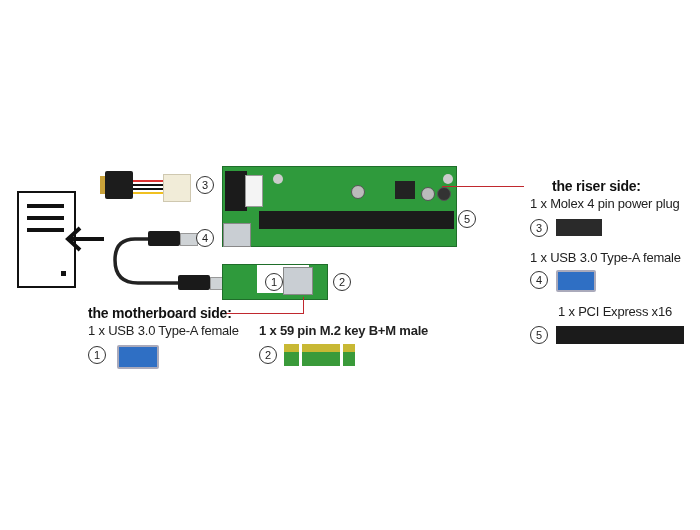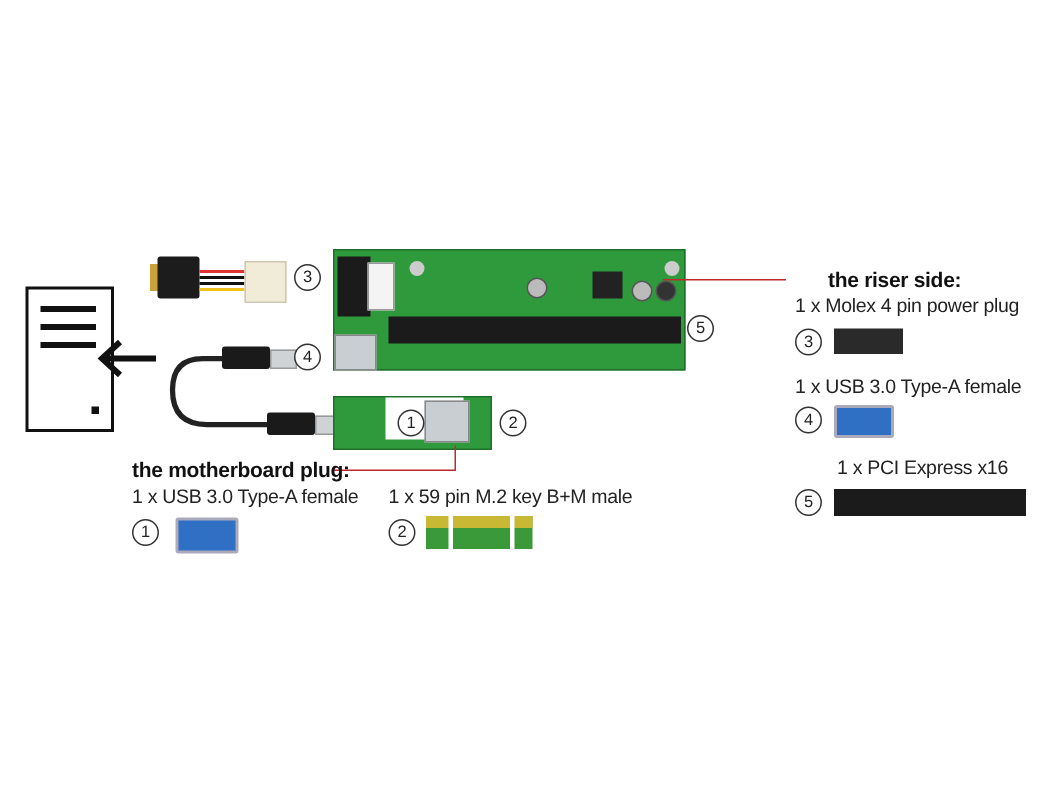--- a/index.html
+++ b/index.html
@@ -69,26 +69,26 @@
   <div class="abs" style="left:34px;top:0;width:52px;height:28px;background:#fff;"></div>
   <div class="abs" style="left:60px;top:2px;width:28px;height:26px;background:#c9ced3;border:1px solid #888;"></div>
 </div>
 <div class="num" style="left:265px;top:273px;">1</div>
 <div class="num" style="left:333px;top:273px;">2</div>
 
 <div class="abs red" style="left:222px;top:313px;width:82px;height:1px;"></div>
 <div class="abs red" style="left:303px;top:297px;width:1px;height:17px;"></div>
 <div class="abs red" style="left:442px;top:186px;width:82px;height:1px;"></div>
 
-<div class="hdr" style="left:88px;top:305px;">the motherboard plug:</div>
+<div class="hdr" style="left:88px;top:305px;">the motherboard side:</div>
 <div class="lbl" style="left:88px;top:323px;">1 x USB 3.0 Type-A female</div>
 <div class="num" style="left:88px;top:346px;">1</div>
 <div class="abs" style="left:117px;top:345px;width:38px;height:20px;background:#2f6fc4;border:2px solid #aab;border-radius:2px;"></div>
 
-<div class="lbl" style="left:259px;top:323px;">1 x 59 pin M.2 key B+M male</div>
+<div class="lbl" style="left:259px;top:323px;font-weight:bold;">1 x 59 pin M.2 key B+M male</div>
 <div class="num" style="left:259px;top:346px;">2</div>
 <div class="abs" style="left:284px;top:344px;width:71px;height:22px;background:#3a9a3a;">
   <div class="abs" style="left:0;top:0;width:71px;height:8px;background:#c8b834;"></div>
   <div class="abs" style="left:15px;top:0;width:3px;height:22px;background:#fff;"></div>
   <div class="abs" style="left:56px;top:0;width:3px;height:22px;background:#fff;"></div>
 </div>
 
 <div class="hdr" style="left:516px;top:178px;margin-left:36px;">the riser side:</div>
 <div class="lbl" style="left:530px;top:196px;">1 x Molex 4 pin power plug</div>
 <div class="num" style="left:530px;top:219px;">3</div>

